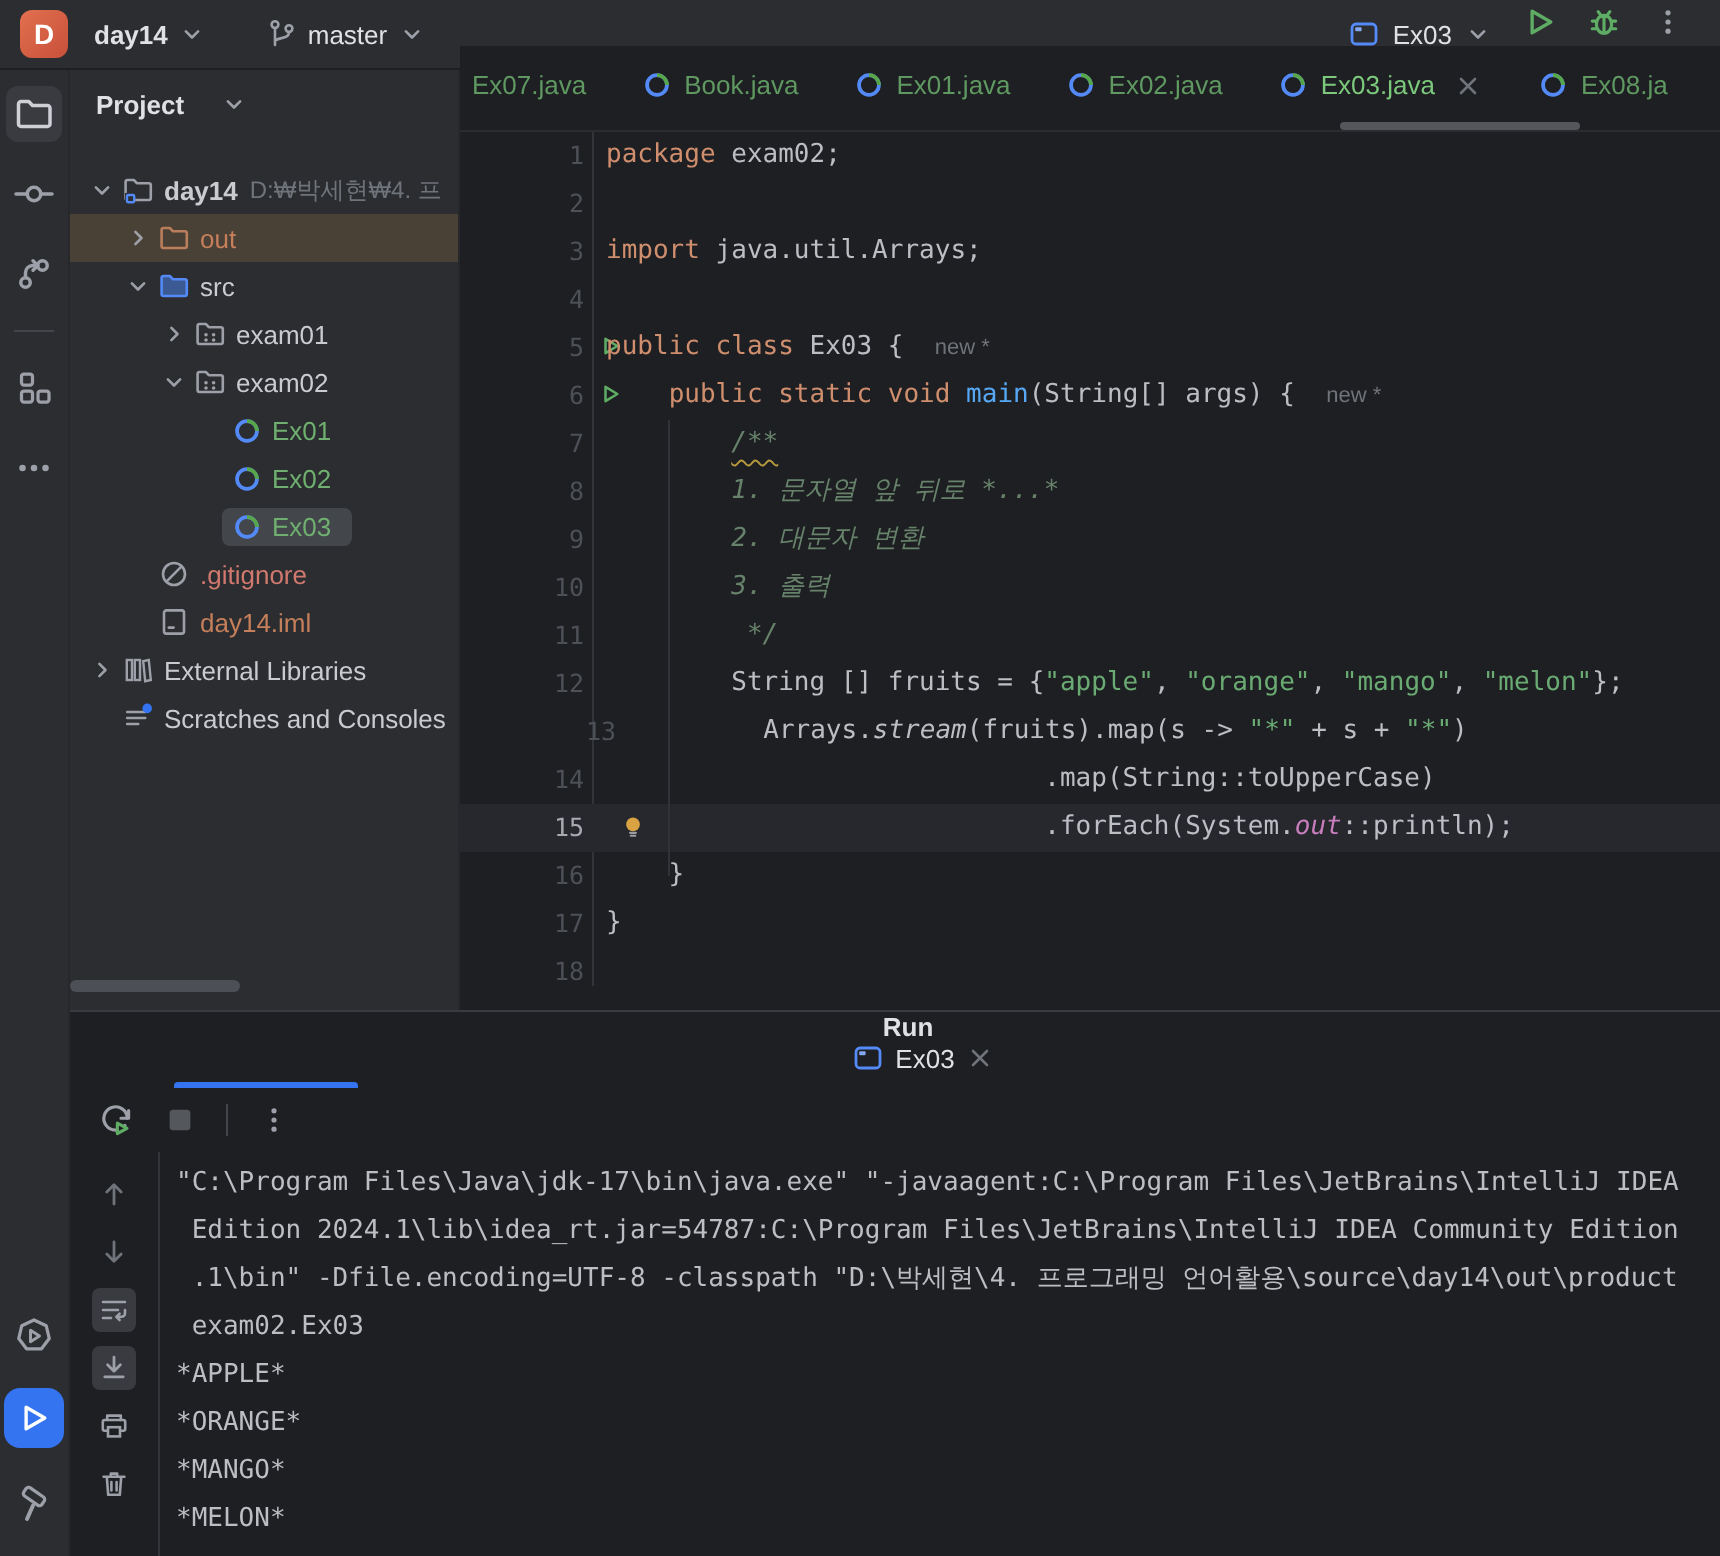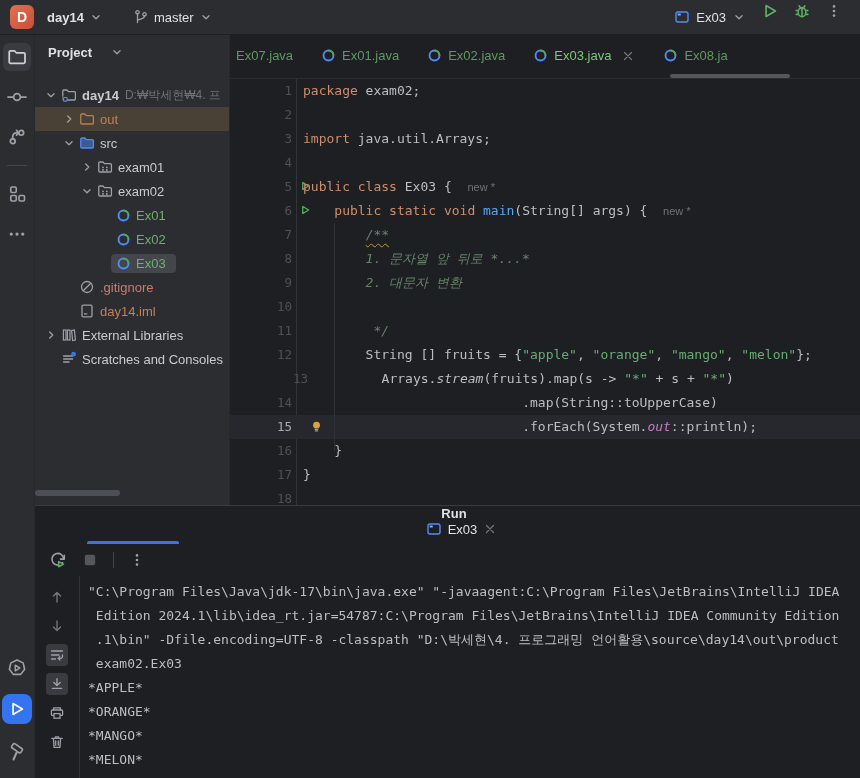--- a/index.html
+++ b/index.html
@@ -53,21 +53,21 @@
   .row.hl { background:#4A4136; }
   .selwrap { display:flex; align-items:center; background:#43464B; border-radius:4px;
     padding:2px 10px 2px 2px; margin-left:-2px; }
   .c-default { color:#C9CBD1; } .c-excluded { color:#C57F5A; }
   .c-ignored { color:#D1796F; } .c-added { color:#6FAF6F; }
   .tree-hint { color:#6F737A; font-size:12px; margin-left:6px; }
   #proj-hscroll { position:absolute; left:0; top:455px; width:85px; height:6px;
     background:#4C4F55; border-radius:3px; }
 
   
-  #editor { position:absolute; left:230px; top:36px; width:630px; height:470px;
+  #editor { position:absolute; left:230px; top:23px; width:630px; height:470px;
     background:#1E1F22; overflow:hidden; }
   #tabstrip { position:absolute; left:0; top:0; width:100%; height:43px;
     display:flex; align-items:stretch; border-bottom:1px solid #2A2C2F; }
   .tab { display:flex; align-items:center; gap:6px; padding:0 14px; height:39px;
     color:#5F9961; font-size:13px; }
   .tab.first { padding-left:6px; }
   .tab.active { color:#7CC87C; }
   .tab .close { margin-left:4px; }
   #tab-scroll-thumb { position:absolute; left:440px; top:38px; width:120px; height:4px;
     background:#54565B; border-radius:2px; }
@@ -423,20 +423,29 @@
         <div class="tab first">
           <span>Ex07.java</span>
         </div>
         <div class="tab">
           <span class="ic">
             <svg width="15" height="15" viewBox="0 0 16 16">
               <circle cx="8" cy="8" r="5.3" stroke="#548AF7" stroke-width="2" fill="none"></circle>
               <path d="M8 2.7A5.3 5.3 0 0 1 13.3 8" stroke="#57A64A" stroke-width="2" fill="none"></path>
             </svg>
           </span>
+          <span>Book.java</span>
+        </div>
+        <div class="tab">
+          <span class="ic">
+            <svg width="15" height="15" viewBox="0 0 16 16">
+              <circle cx="8" cy="8" r="5.3" stroke="#548AF7" stroke-width="2" fill="none"></circle>
+              <path d="M8 2.7A5.3 5.3 0 0 1 13.3 8" stroke="#57A64A" stroke-width="2" fill="none"></path>
+            </svg>
+          </span>
           <span>Ex01.java</span>
         </div>
         <div class="tab">
           <span class="ic">
             <svg width="15" height="15" viewBox="0 0 16 16">
               <circle cx="8" cy="8" r="5.3" stroke="#548AF7" stroke-width="2" fill="none"></circle>
               <path d="M8 2.7A5.3 5.3 0 0 1 13.3 8" stroke="#57A64A" stroke-width="2" fill="none"></path>
             </svg>
           </span>
           <span>Ex02.java</span>
@@ -476,21 +485,21 @@
         <div class="cline" style="top: 72px;"><span class="num">4</span><span class="code"></span></div>
         <div class="cline" style="top: 96px;"><span class="num">5</span><span class="rgut ic"><svg width="11" height="12" viewBox="0 0 16 16">
               <path d="M4 2.8L12.6 8 4 13.2z" stroke="#5FAD65" stroke-width="1.8" fill="none" stroke-linecap="round" stroke-linejoin="round"></path>
             </svg></span><span class="code"><span class="tk-kw">public</span><span class="tk-pl"> </span><span class="tk-kw">class</span><span class="tk-pl"> Ex03 {  </span><span class="tk-hint">new *</span></span></div>
         <div class="cline" style="top: 120px;"><span class="num">6</span><span class="rgut ic"><svg width="11" height="12" viewBox="0 0 16 16">
               <path d="M4 2.8L12.6 8 4 13.2z" stroke="#5FAD65" stroke-width="1.8" fill="none" stroke-linecap="round" stroke-linejoin="round"></path>
             </svg></span><span class="code"><span class="tk-pl">    </span><span class="tk-kw">public</span><span class="tk-pl"> </span><span class="tk-kw">static</span><span class="tk-pl"> </span><span class="tk-kw">void</span><span class="tk-pl"> </span><span class="tk-fn">main</span><span class="tk-pl">(String[] args) {  </span><span class="tk-hint">new *</span></span></div>
         <div class="cline" style="top: 144px;"><span class="num">7</span><span class="code"><span class="tk-pl">        </span><span class="tk-cmtw">/**</span></span></div>
         <div class="cline" style="top: 168px;"><span class="num">8</span><span class="code"><span class="tk-cmt">        1. 문자열 앞 뒤로 *...*</span></span></div>
         <div class="cline" style="top: 192px;"><span class="num">9</span><span class="code"><span class="tk-cmt">        2. 대문자 변환</span></span></div>
-        <div class="cline" style="top: 216px;"><span class="num">10</span></div>
+        <div class="cline" style="top: 216px;"><span class="num">10</span><span class="code"><span class="tk-cmt">        3. 출력</span></span></div>
         <div class="cline" style="top: 240px;"><span class="num">11</span><span class="code"><span class="tk-cmt">         */</span></span></div>
         <div class="cline" style="top: 264px;"><span class="num">12</span><span class="code"><span class="tk-pl">        String [] fruits = {</span><span class="tk-str">"apple"</span><span class="tk-pl">, </span><span class="tk-str">"orange"</span><span class="tk-pl">, </span><span class="tk-str">"mango"</span><span class="tk-pl">, </span><span class="tk-str">"melon"</span><span class="tk-pl">};</span></span></div>
         <div class="cline" style="top: 288px; margin-left: 16px;"><span class="num">13</span><span class="code"><span class="tk-pl">        Arrays.</span><span class="tk-it">stream</span><span class="tk-pl">(fruits).map(s -&gt; </span><span class="tk-str">"*"</span><span class="tk-pl"> + s + </span><span class="tk-str">"*"</span><span class="tk-pl">)</span></span></div>
         <div class="cline" style="top: 312px;"><span class="num">14</span><span class="code"><span class="tk-pl">                            .map(String::toUpperCase)</span></span></div>
         <div class="cline current" style="top: 336px;"><span class="num">15</span><span class="code"><span class="tk-pl">                            .forEach(System.</span><span class="tk-fld">out</span><span class="tk-pl">::println);</span></span><span class="ic" id="bulb" style="top: 4px;"><svg width="13" height="15" viewBox="0 0 16 16">
               <circle cx="8" cy="6.4" r="4.2" fill="#D9A343"></circle>
               <path d="M6.2 11.6h3.6M6.6 13.4h2.8" stroke="#9A9C9F" stroke-width="1.3" fill="none" stroke-linecap="round" stroke-linejoin="round"></path>
             </svg></span></div>
         <div class="cline" style="top: 360px;"><span class="num">16</span><span class="code"><span class="tk-pl">    }</span></span></div>
         <div class="cline" style="top: 384px;"><span class="num">17</span><span class="code"><span class="tk-pl">}</span></span></div>

